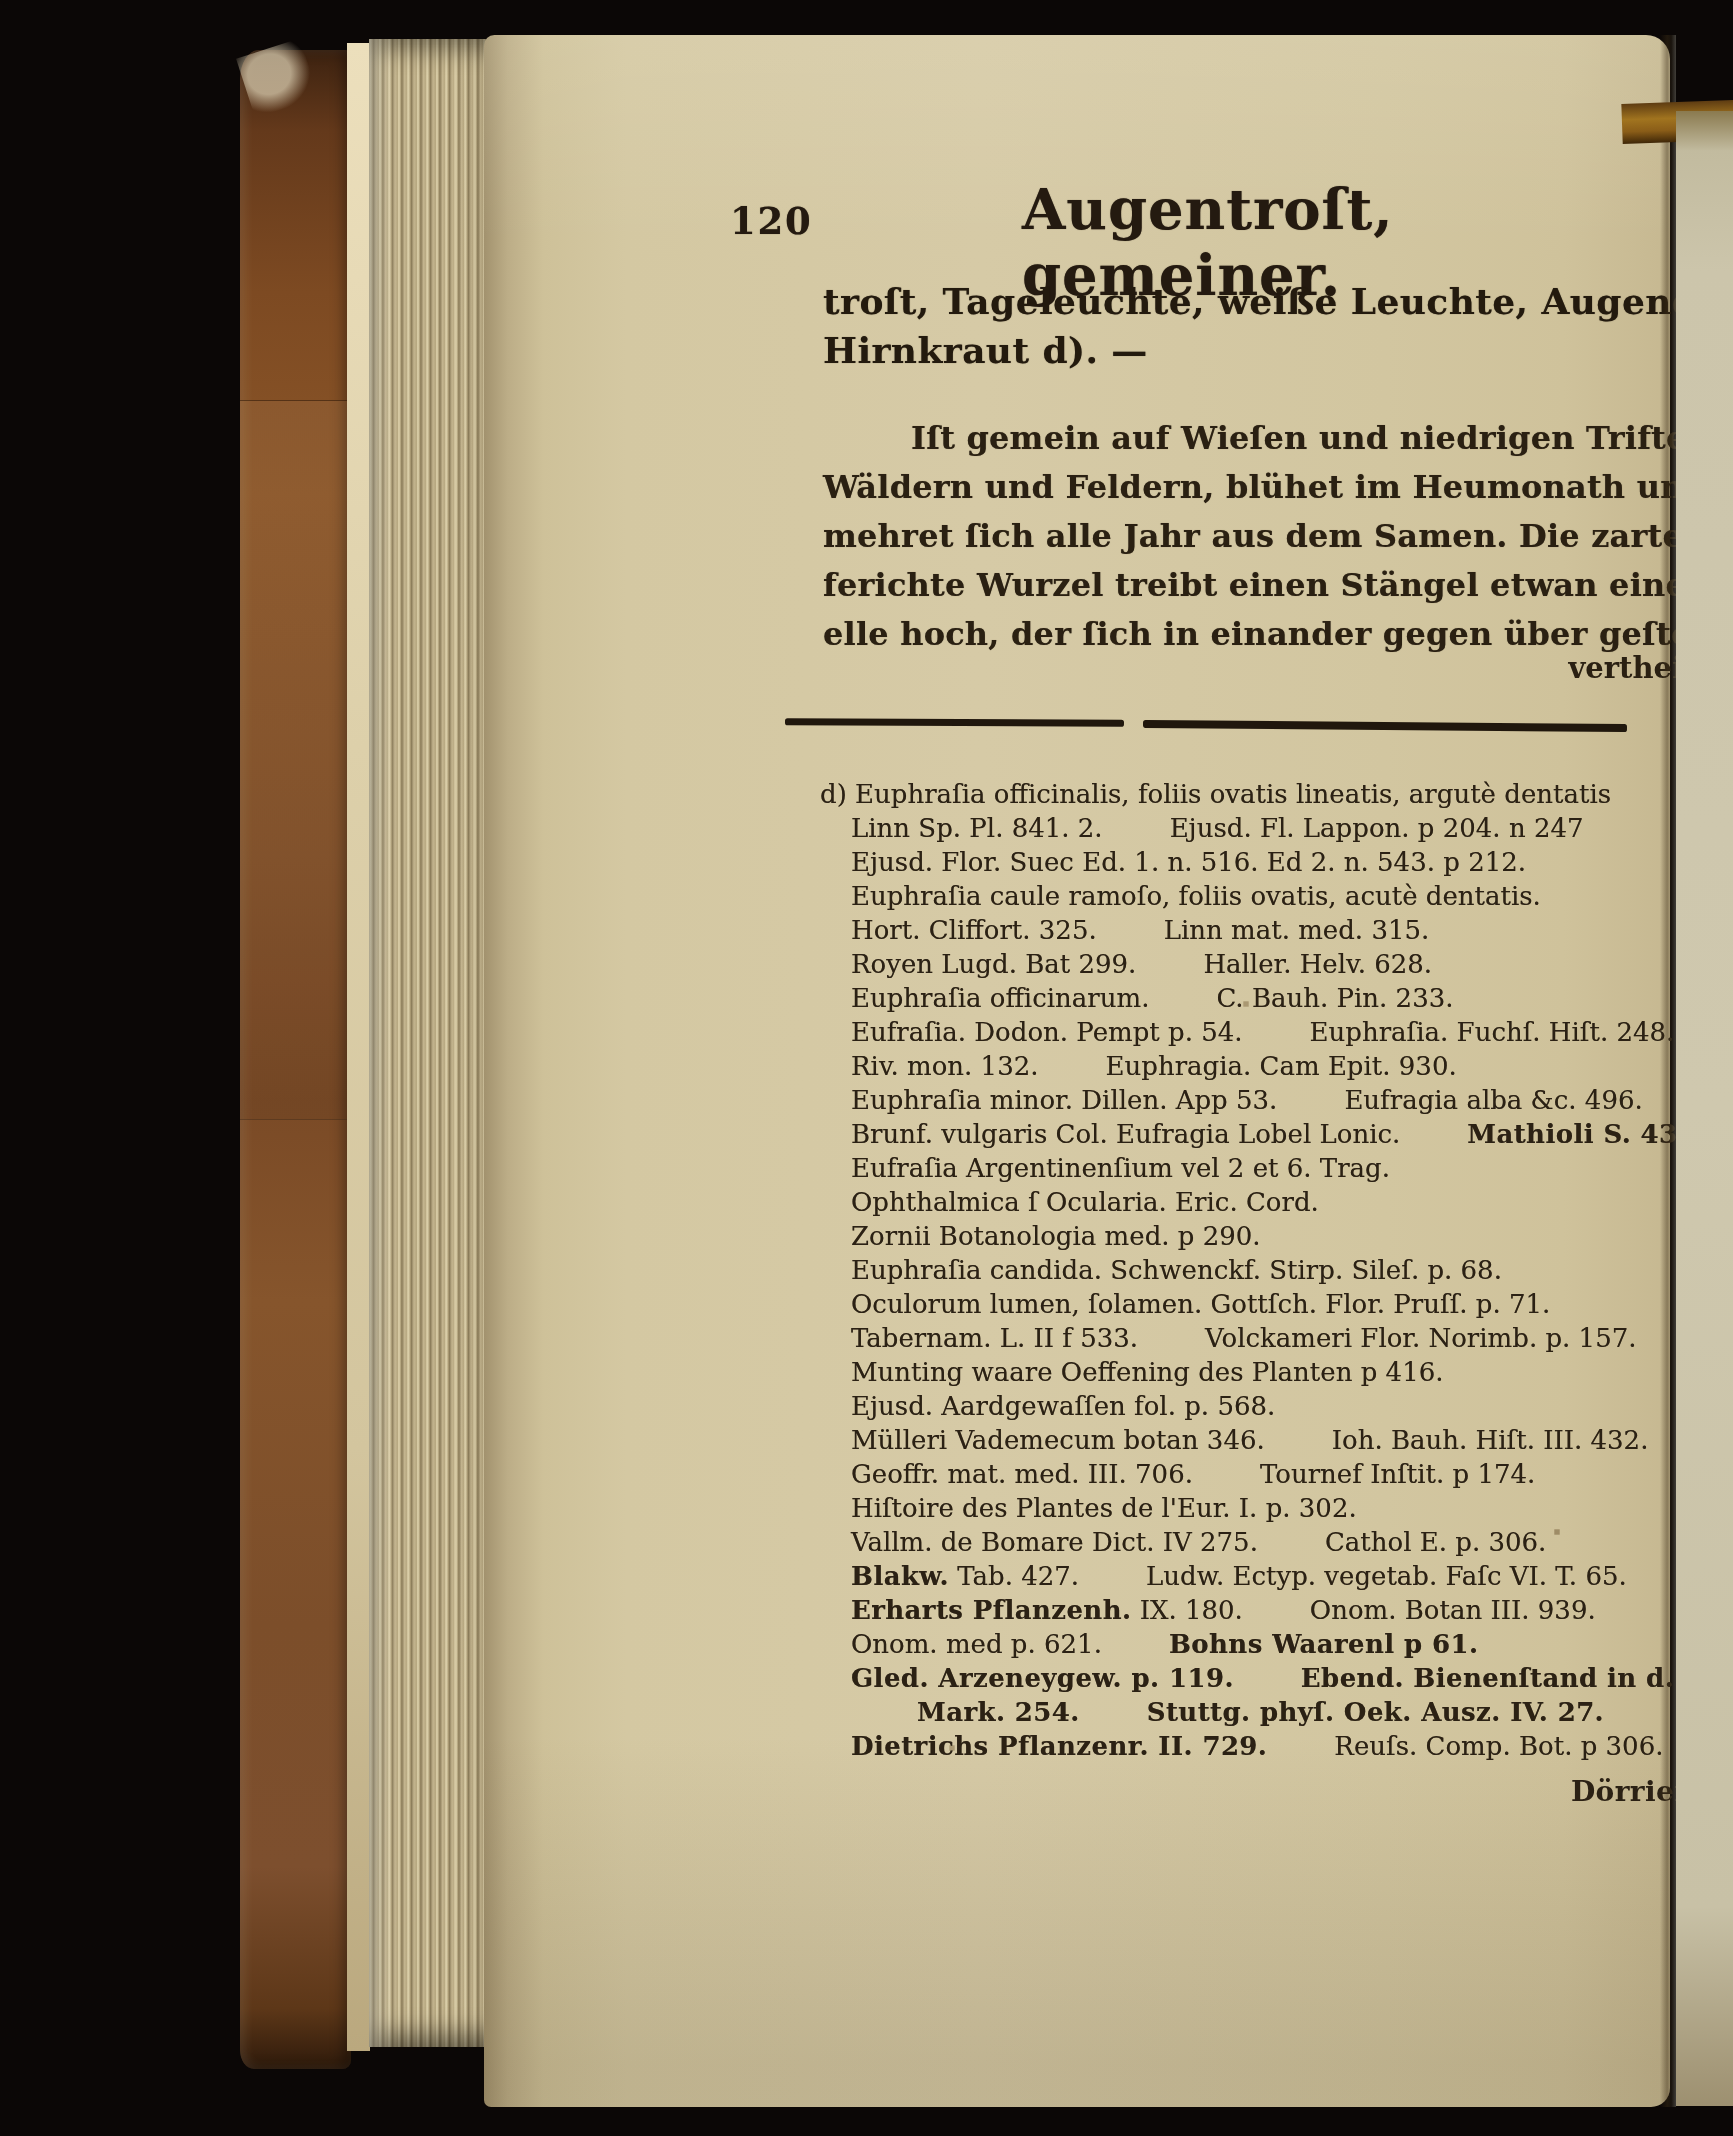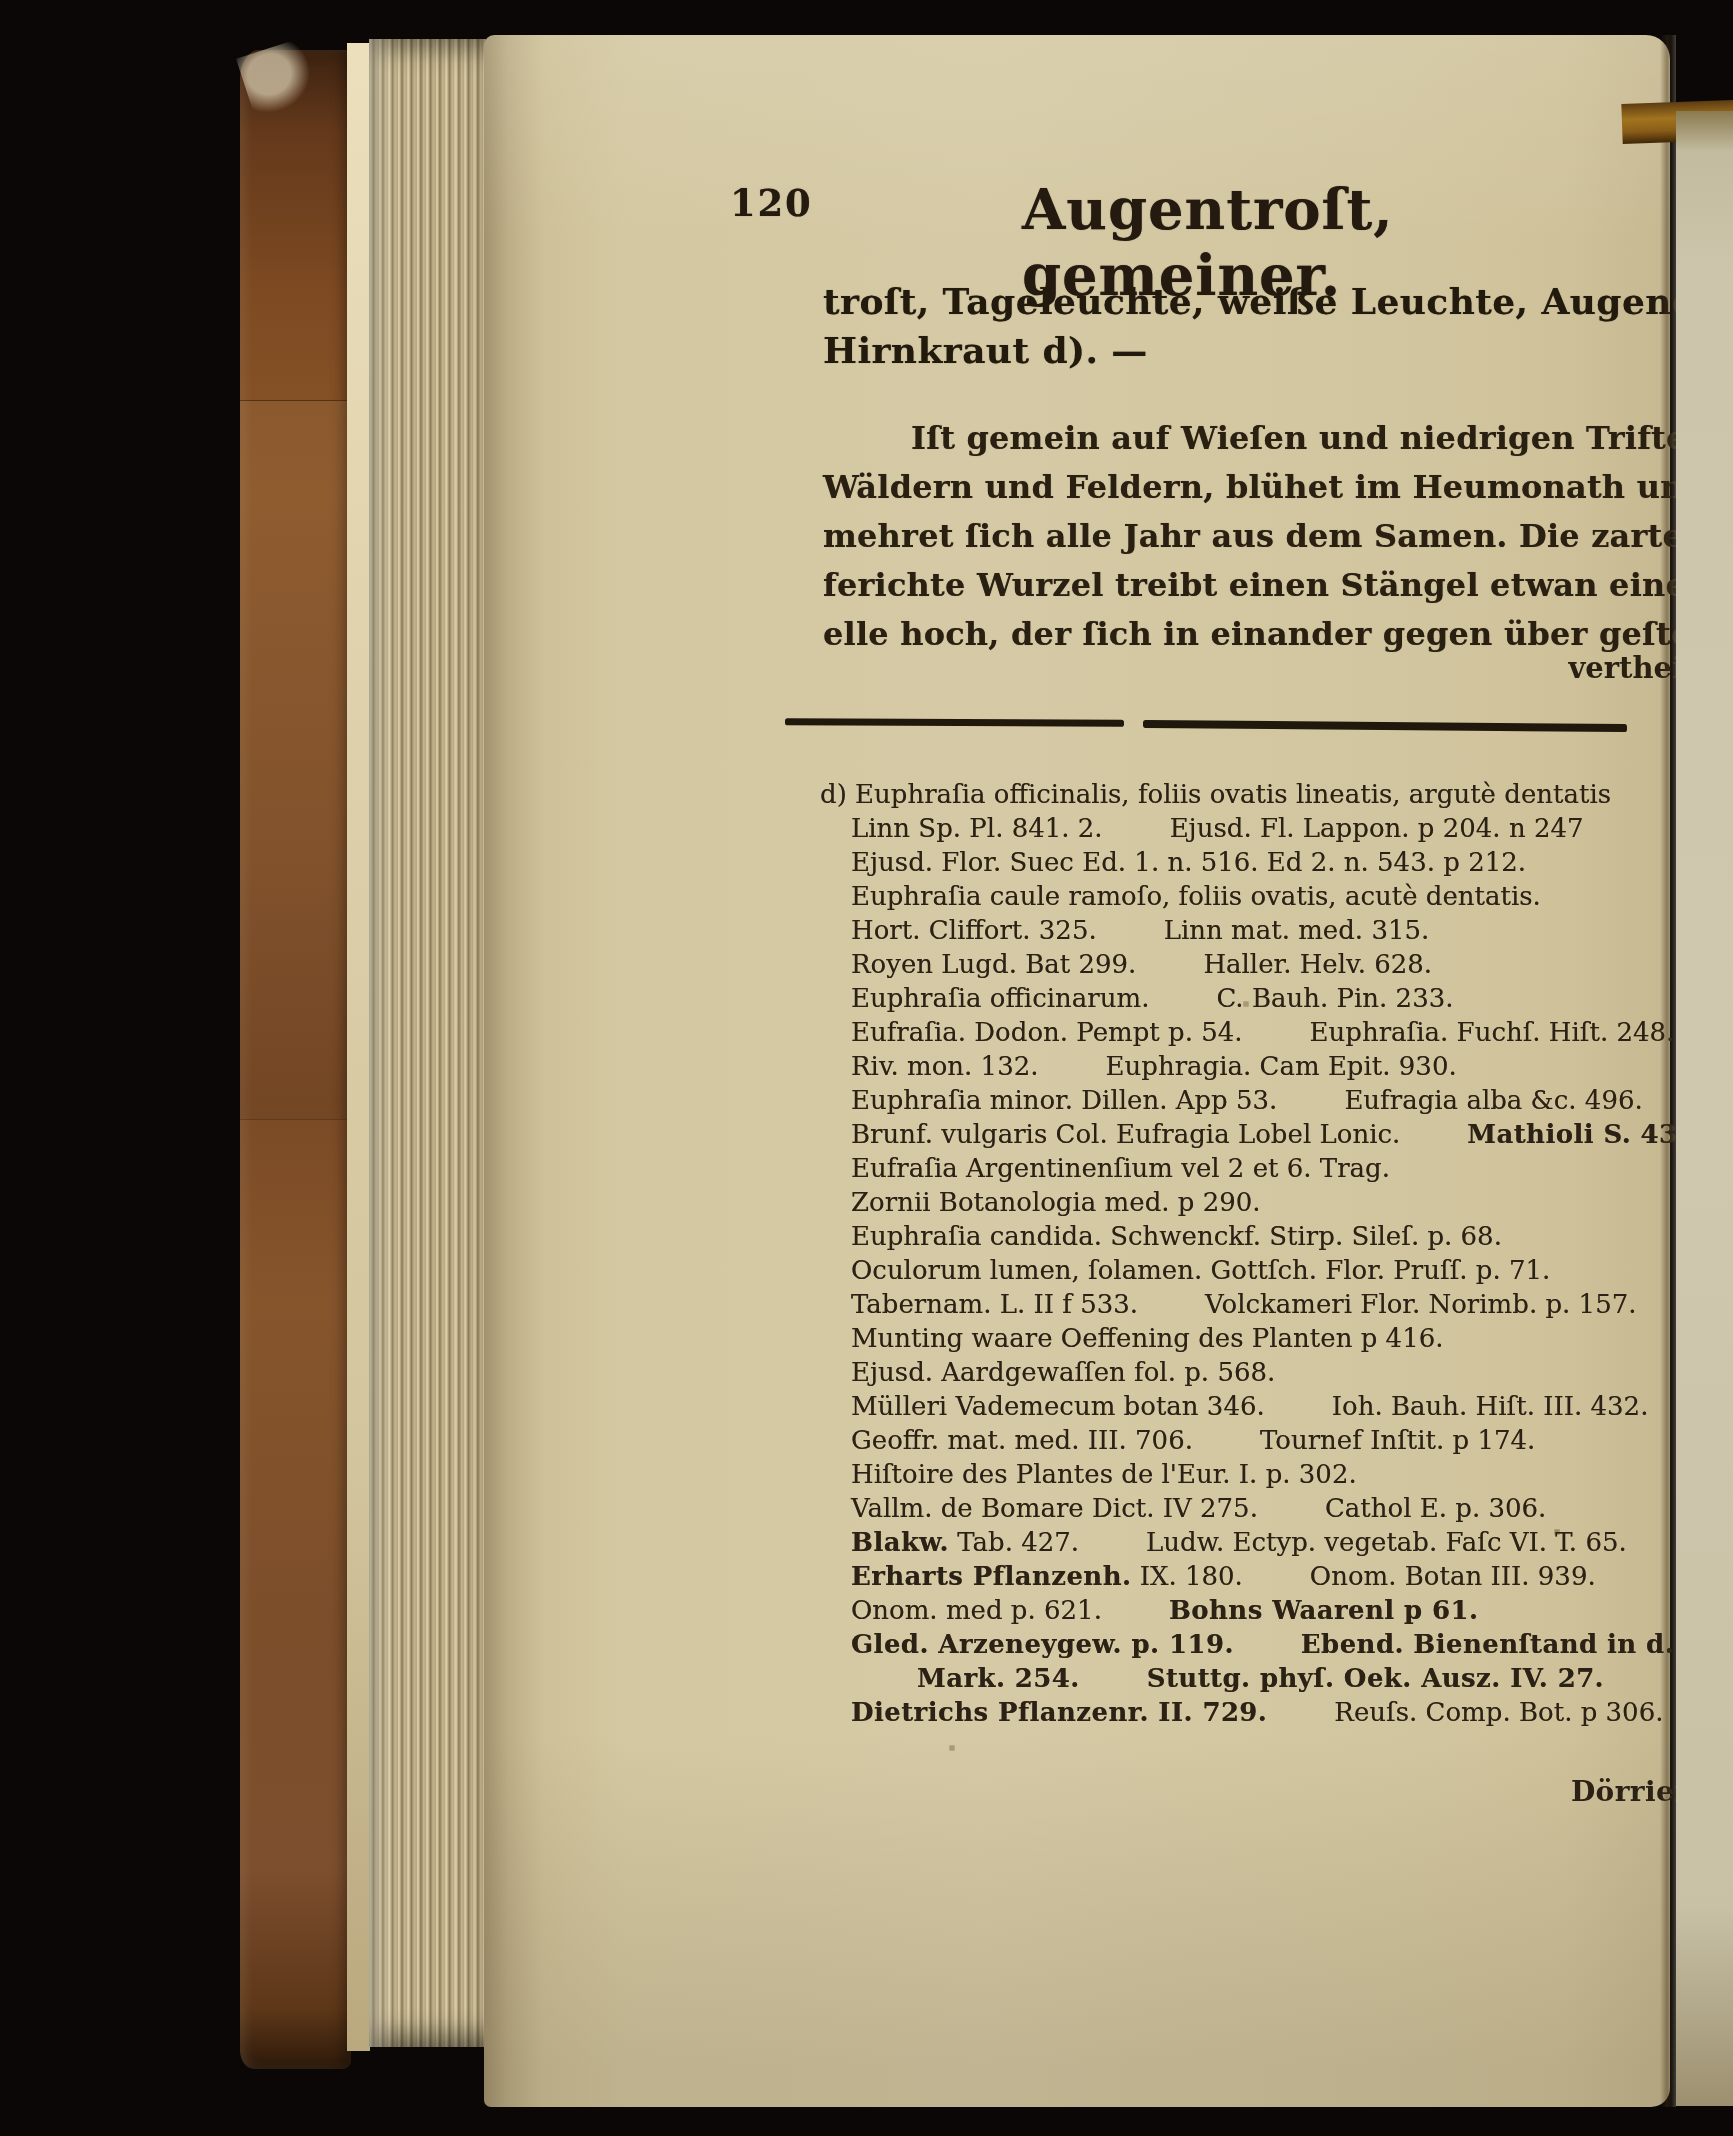--- a/index.html
+++ b/index.html
@@ -66,21 +66,21 @@
     background:linear-gradient(180deg,#8a7a4f 0%,#c2bb9f 2%,#ccc5ab 8%,#cfc8ae 50%,
       #c8c1a6 90%,#9d9070 100%);
   }
   .cover-sliver {
     position:absolute; left:1622px; top:102px; width:112px; height:40px;
     background:linear-gradient(180deg,#5e3c12,#a1741f 40%,#8a5d18 70%,#3f2708);
     transform:rotate(-2deg);
   }
   
   .page-number {
-    position:absolute; left:246px; top:146px;
+    position:absolute; left:246px; top:164px;
     font-size:37px; font-weight:bold; letter-spacing:1.7px; color:#241a10;
     text-shadow:0 0 0.9px rgba(36,26,16,.6);
   }
   .running-head {
     position:absolute; left:538px; top:141px; width:640px;
     font-size:56px; font-weight:bold; letter-spacing:0.9px; color:#241a10;
     text-shadow:0 0 0.9px rgba(36,26,16,.6);
   }
   .intro {
     position:absolute; left:339px; top:242px; width:873px;
@@ -154,20 +154,21 @@
         <div class="fn-line"><span class="s-i">Ejusd.</span><span class="s-r"> Flor. Suec Ed. 1. n. 516. Ed 2. n. 543. p 212.</span></div>
         <div class="fn-line"><span class="s-i">Euphraſia</span><span class="s-r"> caule ramoſo, foliis ovatis, acutè dentatis.</span></div>
         <div class="fn-line"><span class="s-i">Hort. Cliffort.</span><span class="s-r"> 325.</span><span class="s-g"></span><span class="s-i">Linn</span><span class="s-r"> mat. med. 315.</span></div>
         <div class="fn-line"><span class="s-i">Royen</span><span class="s-r"> Lugd. Bat 299.</span><span class="s-g"></span><span class="s-i">Haller.</span><span class="s-r"> Helv. 628.</span></div>
         <div class="fn-line"><span class="s-r">Euphraſia officinarum.</span><span class="s-g"></span><span class="s-i">C. Bauh.</span><span class="s-r"> Pin. 233.</span></div>
         <div class="fn-line"><span class="s-r">Eufraſia. </span><span class="s-i">Dodon.</span><span class="s-r"> Pempt p. 54.</span><span class="s-g"></span><span class="s-r">Euphraſia. </span><span class="s-i">Fuchſ.</span><span class="s-r"> Hiſt. 248.</span></div>
         <div class="fn-line"><span class="s-i">Riv.</span><span class="s-r"> mon. 132.</span><span class="s-g"></span><span class="s-r">Euphragia. </span><span class="s-i">Cam</span><span class="s-r"> Epit. 930.</span></div>
         <div class="fn-line"><span class="s-r">Euphraſia minor. </span><span class="s-i">Dillen.</span><span class="s-r"> App 53.</span><span class="s-g"></span><span class="s-r">Eufragia alba &amp;c. 496.</span></div>
         <div class="fn-line"><span class="s-i">Brunf.</span><span class="s-r"> vulgaris </span><span class="s-i">Col.</span><span class="s-r"> Eufragia </span><span class="s-i">Lobel Lonic.</span><span class="s-g"></span><span class="s-f">Mathioli S. 438.</span></div>
         <div class="fn-line"><span class="s-r">Eufraſia Argentinenſium vel 2 et 6. </span><span class="s-i">Trag.</span></div>
+        <div class="fn-line"><span class="s-i">Ophthalmica ſ Ocularia.</span><span class="s-r"> Eric. Cord.</span></div>
         <div class="fn-line"><span class="s-i">Zornii</span><span class="s-r"> Botanologia med. p 290.</span></div>
         <div class="fn-line"><span class="s-r">Euphraſia candida. </span><span class="s-i">Schwenckf.</span><span class="s-r"> Stirp. Sileſ. p. 68.</span></div>
         <div class="fn-line"><span class="s-r">Oculorum lumen, ſolamen. </span><span class="s-i">Gottſch.</span><span class="s-r"> Flor. Pruſſ. p. 71.</span></div>
         <div class="fn-line"><span class="s-i">Tabernam.</span><span class="s-r"> L. II f 533.</span><span class="s-g"></span><span class="s-i">Volckameri</span><span class="s-r"> Flor. Norimb. p. 157.</span></div>
         <div class="fn-line"><span class="s-i">Munting</span><span class="s-r"> waare Oeffening des Planten p 416.</span></div>
         <div class="fn-line"><span class="s-i">Ejusd.</span><span class="s-r"> Aardgewaſſen fol. p. 568.</span></div>
         <div class="fn-line"><span class="s-i">Mülleri</span><span class="s-r"> Vademecum botan 346.</span><span class="s-g"></span><span class="s-i">Ioh. Bauh.</span><span class="s-r"> Hiſt. III. 432.</span></div>
         <div class="fn-line"><span class="s-i">Geoffr.</span><span class="s-r"> mat. med. III. 706.</span><span class="s-g"></span><span class="s-i">Tournef</span><span class="s-r"> Inſtit. p 174.</span></div>
         <div class="fn-line"><span class="s-r">Hiſtoire des Plantes de l'Eur. I. p. 302.</span></div>
         <div class="fn-line"><span class="s-i">Vallm. de Bomare</span><span class="s-r"> Dict. IV 275.</span><span class="s-g"></span><span class="s-i">Cathol</span><span class="s-r"> E. p. 306.</span></div>

